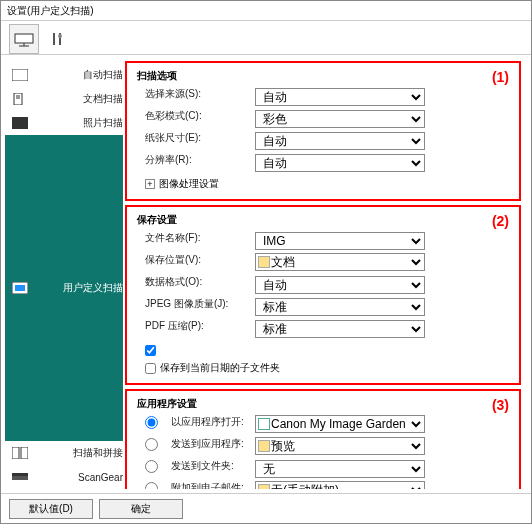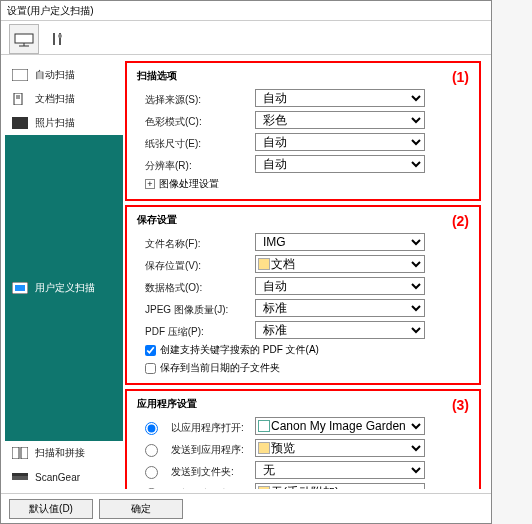--- a/index.html
+++ b/index.html
@@ -1,32 +1,32 @@
 <!DOCTYPE html>
 <html><head>
 <meta charset="utf-8">
 <style>
   * { box-sizing: border-box; margin: 0; padding: 0; font-family: "Microsoft YaHei", Arial, sans-serif; }
   body { background: #f6f6f6; }
-  .wrap { width: 492px; height: 524px; background: #fff; border: 1px solid #888; }
+  .wrap { width: 532px; height: 524px; background: #fff; border: 1px solid #888; }
   .titlebar { height: 20px; line-height: 20px; padding-left: 6px; font-size: 10px; background: #fff; border-bottom: 1px solid #ccc; }
   .body { display: flex; flex-direction: column; height: calc(100% - 20px); }
   .topbar { height: 34px; border-bottom: 1px solid #ccc; display: flex; align-items: flex-end; padding-left: 8px; gap:4px;}
   .ticon { width: 30px; height: 30px; display: flex; align-items: center; justify-content: center; border:1px solid transparent;}
   .ticon.active { border:1px solid #b8b8b8; background:#f2f2f2;}
   .main { flex: 1; display: flex; overflow: hidden; padding:4px;}
   .sidebar { width: 118px; display: flex; flex-direction: column; gap: 0; padding-top: 4px; }
-  .sitem { display: flex; align-items: center; height: 24px; padding-left: 6px; gap: 6px; font-size: 10px; color: #222; cursor: pointer; }
+  .sitem { display: flex; align-items: center; height: 24px; padding-left: 6px; gap: 6px; font-size: 10px; color: #222; cursor: pointer; justify-content: space-between; }
   .sitem.sel { background: #0f766e; color: #fff; }
   .sicon { width: 18px; height: 14px; display:flex; align-items:center; justify-content:center; }
   .content { flex: 1; position: relative; padding: 2px 6px 2px 2px; overflow: hidden; }
   .group { border: 2px solid #f00; position: relative; padding: 6px 52px 6px 10px; margin-bottom: 4px; }
   .gnum { position: absolute; right: 10px; top: 6px; color: #f00; font-weight: bold; font-size: 14px; }
   .ghead { font-size: 10px; font-weight: bold; margin-bottom: 4px; }
-  .row { display: flex; align-items: flex-end; height: 20px; margin-bottom: 2px; }
+  .row { display: flex; align-items: flex-start; height: 20px; margin-bottom: 2px; }
   .lbl { width: 118px; font-size: 10px; color: #222; padding-left:8px;}
   .sel { flex: 1; }
   select, input[type=text] { width: 170px; height: 18px; font-size: 12px; border: 1px solid #888; background: #fff; padding-left: 3px; }
   .chk { display: flex; align-items: center; gap: 4px; font-size: 10px; padding-left: 8px; height:18px;}
   .chk input { width: 11px; height: 11px; }
   .radio { display:flex; align-items:center; gap:13px; font-size:10px; }
   .iconsel { position: relative; display:flex; align-items:center;}
   .iconsel .ic { position:absolute; left:3px; width:12px; height:12px; background:#ffe08a; border:1px solid #aaa; }
   .iconsel.fldr .ic { background:#ffe08a;}
   .iconsel select { padding-left:11px;}
@@ -161,21 +161,20 @@
           <div class="row">
               <span class="lbl">JPEG 图像质量(J):</span>
               <span class="sel"><select><option>标准</option></select></span>
             </div>
           <div class="row">
               <span class="lbl">PDF 压缩(P):</span>
               <span class="sel"><select><option>标准</option></select></span>
             </div>
           <label class="chk">
               <input type="checkbox" checked="" style="">
-              <span>创建支持关键字搜索的 PDF 文件(A)</span>
             </label>
           <label class="chk">
               <input type="checkbox" style="">
               <span>保存到当前日期的子文件夹</span>
             </label>
         </div>
 
         <div class="group">
           <div class="gnum">(3)</div>
           <div class="ghead">应用程序设置</div>

